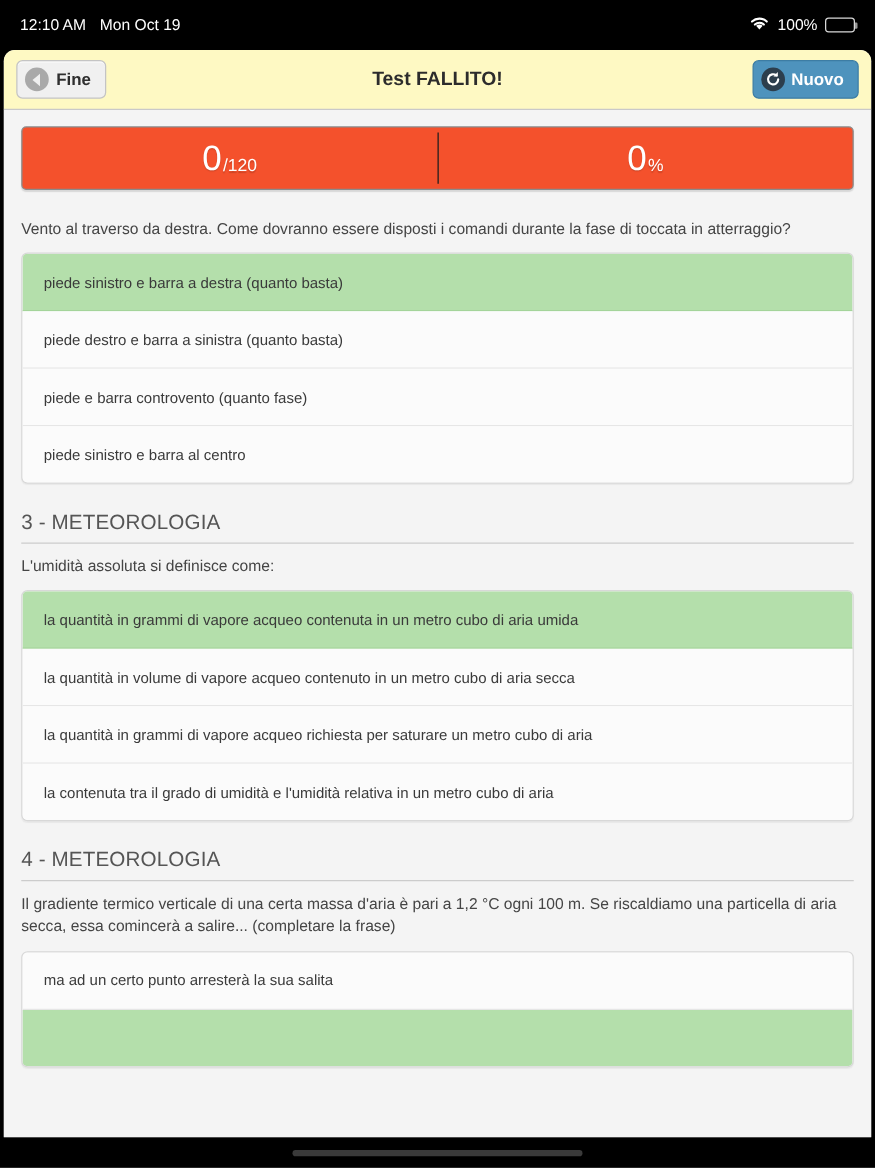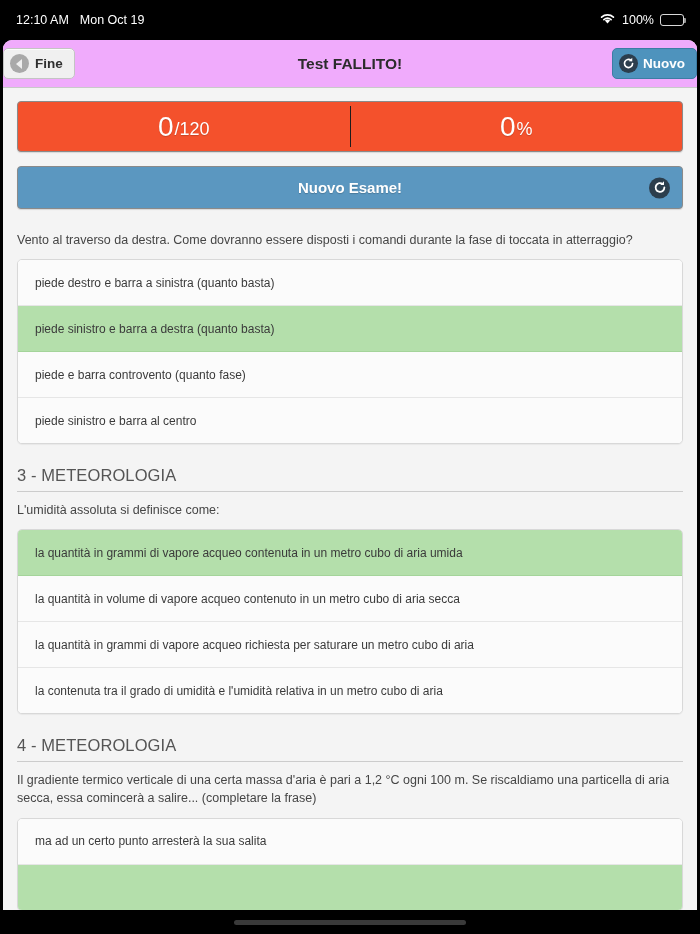--- a/index.html
+++ b/index.html
@@ -85,25 +85,25 @@
     height: 870px;
     background: #f4f4f4;
     border-radius: 9px 9px 0 0;
     overflow: hidden;
   }
 
   
   .navbar {
     position: relative;
     height: 48px;
-    background: #f0abfc;
+    background: #fef9c3;
     border-bottom: 1px solid #c9c9c9;
     display: flex;
     align-items: center;
-    padding: 0 0;
+    padding: 0 10px;
     box-sizing: border-box;
   }
   .nav-title {
     position: absolute;
     left: 0; right: 0;
     text-align: center;
     font-size: 15.5px;
     font-weight: bold;
     color: #2c2c2c;
     pointer-events: none;
@@ -203,21 +203,21 @@
     margin: 4px 0;
   }
   .score-num {
     font-size: 28px;
     color: #ffffff;
     font-weight: normal;
     line-height: 1;
     text-shadow: 0 1px 1px rgba(0,0,0,0.18);
   }
   .score-sub {
-    font-size: 18px;
+    font-size: 14px;
     color: #ffffff;
     align-self: flex-end;
     margin-bottom: 11px;
     margin-left: 1px;
     text-shadow: 0 1px 1px rgba(0,0,0,0.18);
   }
 
   
   .new-exam {
     margin-top: 14px;
@@ -364,36 +364,27 @@
           <span class="score-num">0</span>
           <span class="score-sub">/120</span>
         </div>
         <div class="score-div"></div>
         <div class="score-half">
           <span class="score-num">0</span>
           <span class="score-sub">%</span>
         </div>
       </div>
 
-      <div class="new-exam">
-        <span class="label">Nuovo Esame!</span>
-        <span class="new-exam-icon">
-          <svg width="14" height="14" viewBox="0 0 16 16">
-            <path d="M13 8 A5 5 0 1 1 11.2 4.1" stroke="#fff" stroke-width="2.1" fill="none" stroke-linecap="round"></path>
-            <path d="M12.6 0.8 L12.6 5.1 L8.3 5.1 Z" fill="#fff"></path>
-          </svg>
-        </span>
-      </div>
 
       <div id="questions-root">
           <div class="q-block">
             <div class="q-text">Vento al traverso da destra. Come dovranno essere disposti i comandi durante la fase di toccata in atterraggio?</div>
             <div class="answers">
+              <div class="answer correct">piede sinistro e barra a destra (quanto basta)</div>
               <div class="answer">piede destro e barra a sinistra (quanto basta)</div>
-              <div class="answer correct">piede sinistro e barra a destra (quanto basta)</div>
               <div class="answer">piede e barra controvento (quanto fase)</div>
               <div class="answer">piede sinistro e barra al centro</div>
             </div>
           </div>
           <div class="q-block">
             <div class="q-header">3 - METEOROLOGIA</div>
             <div class="q-text">L'umidità assoluta si definisce come:</div>
             <div class="answers">
               <div class="answer correct">la quantità in grammi di vapore acqueo contenuta in un metro cubo di aria umida</div>
               <div class="answer">la quantità in volume di vapore acqueo contenuto in un metro cubo di aria secca</div>

